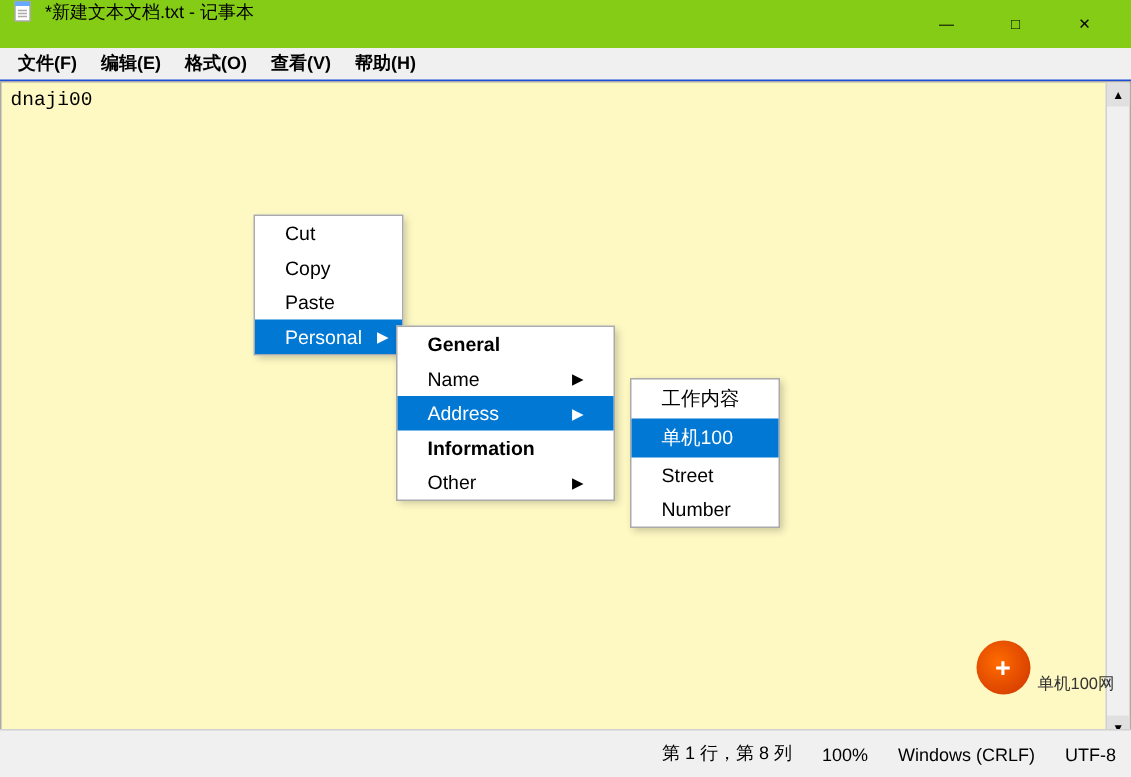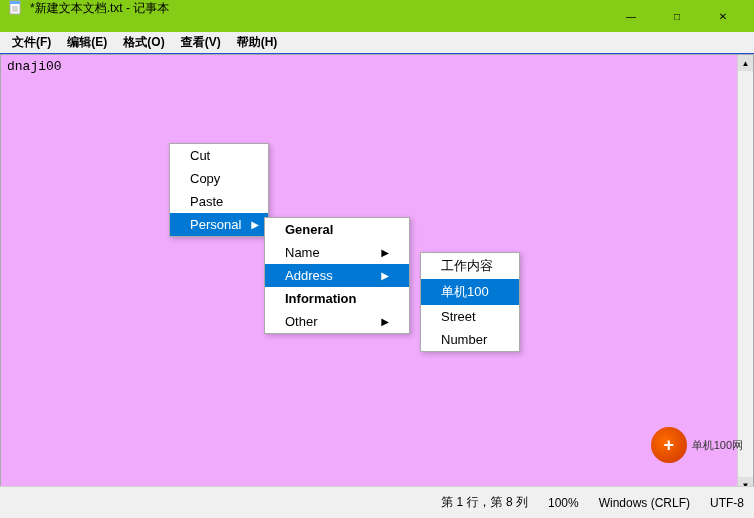--- a/index.html
+++ b/index.html
@@ -59,21 +59,21 @@
     }
     .menu-item {
       padding: 2px 8px;
       font-size: 12px;
       cursor: pointer;
       color: #000;
     }
 
     
     .editor {
-      background: #f0abfc;
+      background: #fef9c3;
       border: 1px solid #aaa;
       margin: 0;
       width: 100%;
       height: calc(518px - 32px - 22px - 24px);
       position: relative;
       overflow: hidden;
     }
     .editor-content {
       padding: 4px 6px;
       font-family: 'Courier New', monospace;
@@ -144,21 +144,21 @@
       width: 100%;
     }
     .status-spacer { flex: 1; }
 
     
     .watermark {
       position: absolute;
       bottom: 30px;
       right: 10px;
       display: flex;
-      align-items: center;
+      align-items: flex-end;
       gap: 5px;
     }
     .watermark-logo {
       width: 36px;
       height: 36px;
       border-radius: 50%;
       background: radial-gradient(circle at 40% 40%, #ff6b00, #cc3300);
       display: flex; align-items: center; justify-content: center;
       position: relative;
     }

